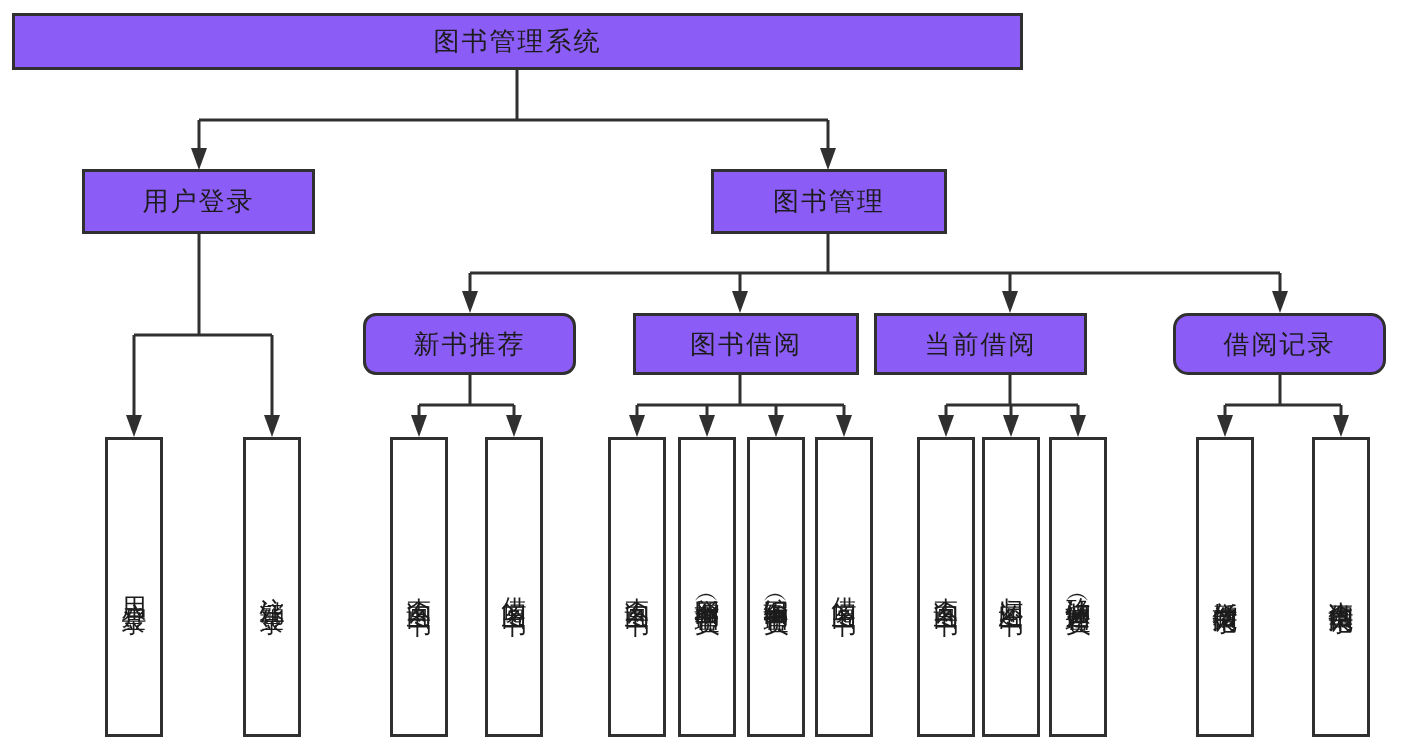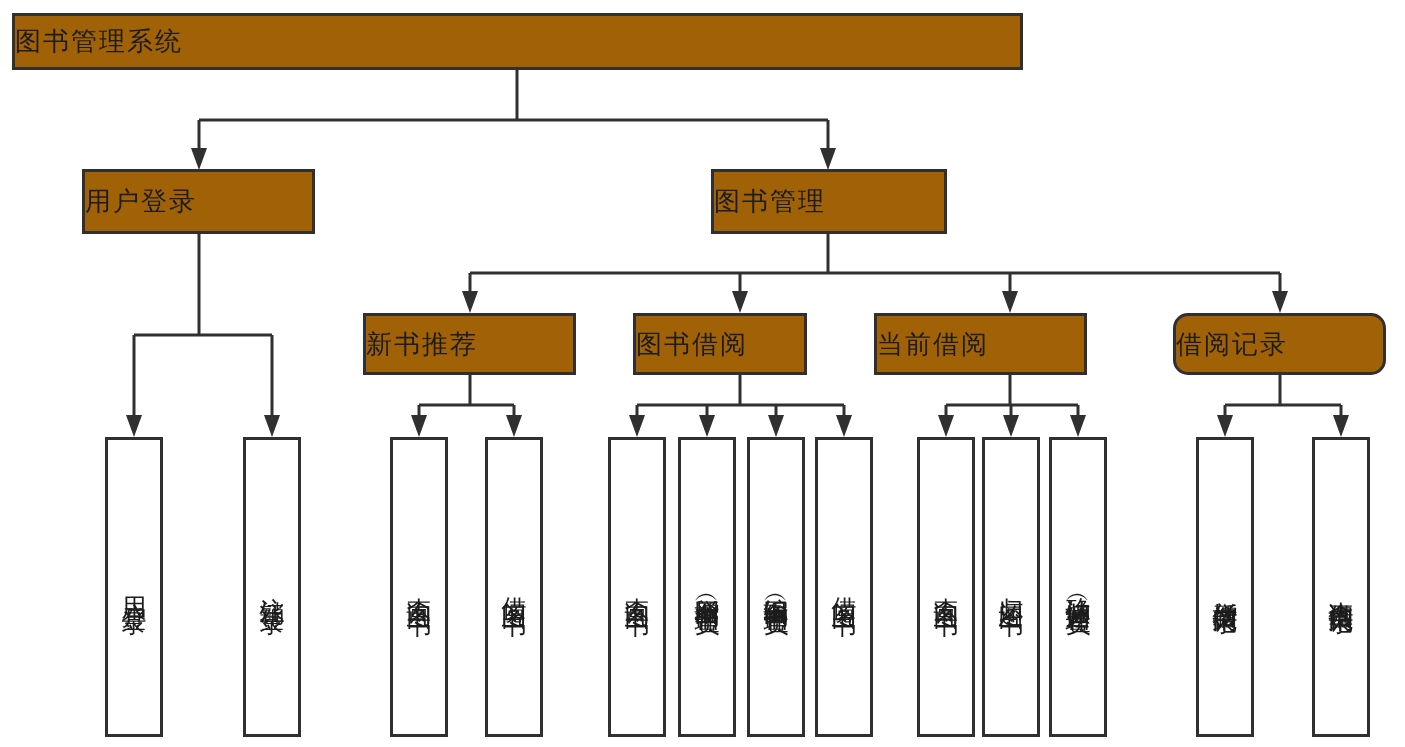--- a/index.html
+++ b/index.html
@@ -14,24 +14,24 @@
   .connectors {
     position: absolute;
     left: 0; top: 0;
     width: 1405px; height: 747px;
     z-index: 0;
   }
   .hbox {
     position: absolute;
     box-sizing: border-box;
     border: 3px solid #303030;
-    background: #a16207;
+    background: #8b5cf6;
     display: flex;
     align-items: center;
-    justify-content: flex-start;
+    justify-content: center;
     z-index: 1;
   }
   .hbox span {
     font-size: 26px;
     letter-spacing: 2px;
     color: #1c1c1c;
     white-space: nowrap;
   }
   .leaf {
     position: absolute;
@@ -115,24 +115,24 @@
     <span>图书管理系统</span>
   </div>
 
   <div class="hbox" style="left:82px; top:169px; width:233px; height:65px;">
     <span>用户登录</span>
   </div>
   <div class="hbox" style="left:711px; top:169px; width:236px; height:65px;">
     <span>图书管理</span>
   </div>
 
-  <div class="hbox" style="left:363px; top:313px; width:213px; height:62px;">
+  <div class="hbox" style="left:363px; top:313px; width:213px; height:62px;border-radius:13px;">
     <span>新书推荐</span>
   </div>
-  <div class="hbox" style="left:633px; top:313px; width:174px; height:62px;">
+  <div class="hbox" style="left:633px; top:313px; width:226px; height:62px;">
     <span>图书借阅</span>
   </div>
   <div class="hbox" style="left:874px; top:313px; width:213px; height:62px;">
     <span>当前借阅</span>
   </div>
   <div class="hbox" style="left:1173px; top:313px; width:213px; height:62px;border-radius:15px;">
     <span>借阅记录</span>
   </div>
 
   <div class="leaf" style="left:105px;">

